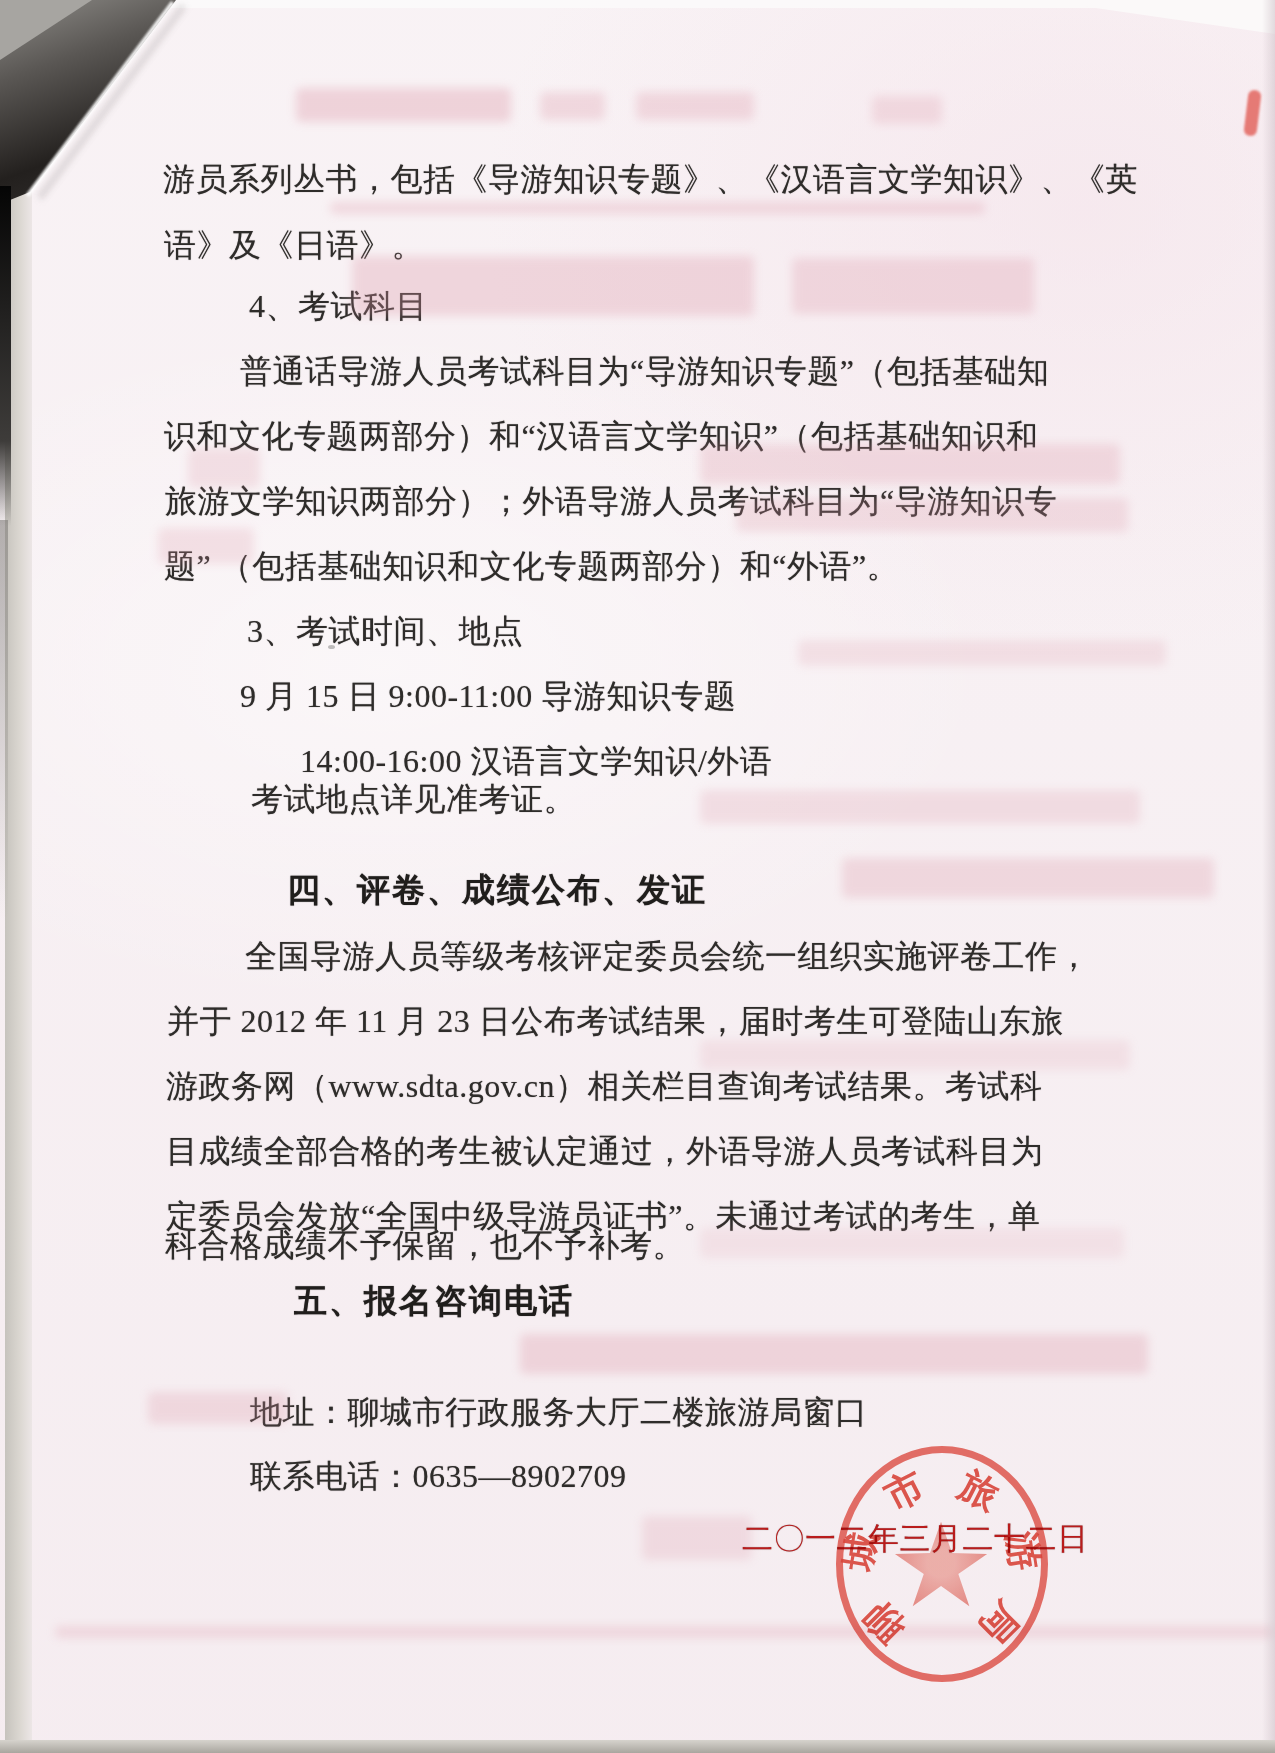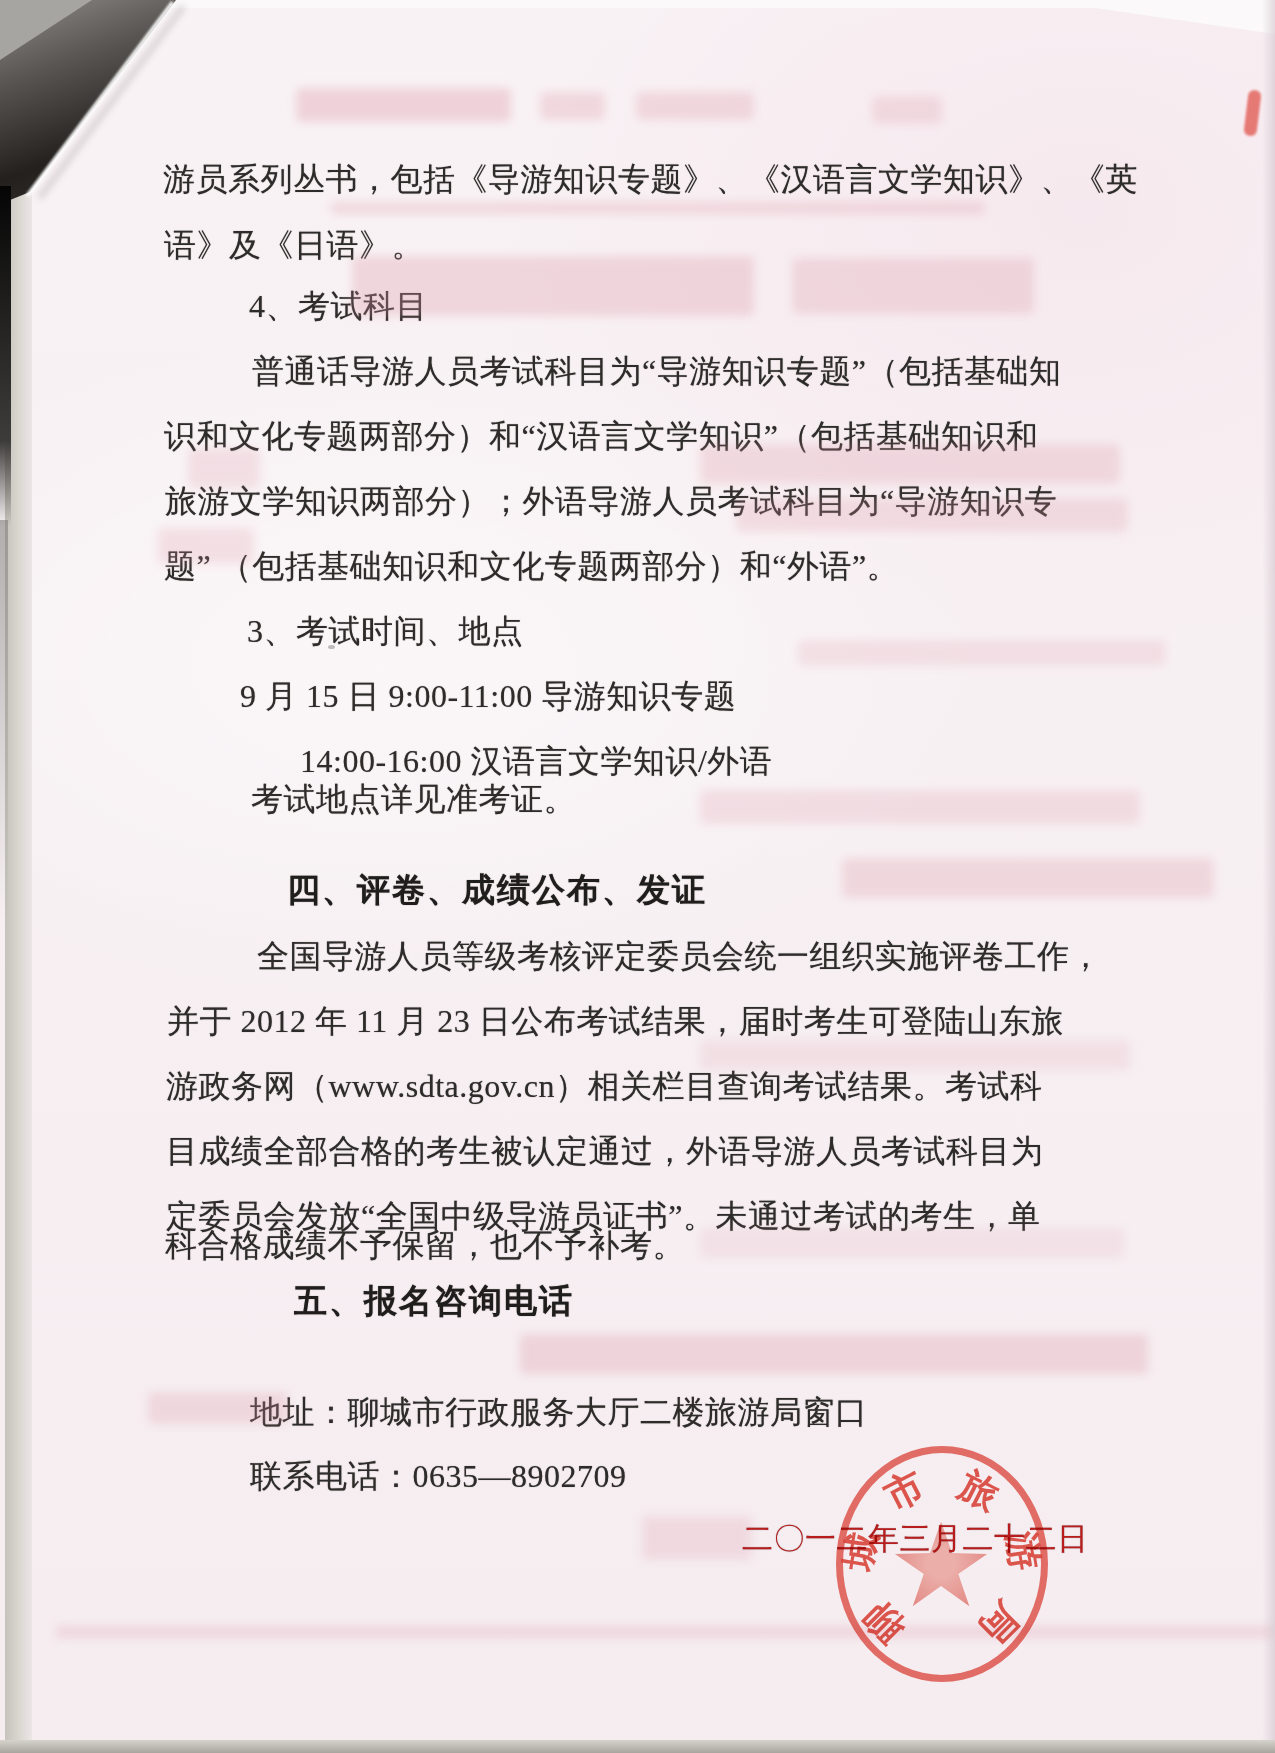--- a/index.html
+++ b/index.html
@@ -104,30 +104,30 @@
   <div class="ghost" style="left:642px;top:1516px;width:110px;height:44px;opacity:.22"></div>
   <div class="ghost" style="left:55px;top:1626px;width:1220px;height:12px;opacity:.26"></div>
 
   <div class="speck" style="left:328px;top:645px;width:7px;height:4px;"></div>
   <div class="speck" style="left:609px;top:1152px;width:4px;height:4px;opacity:.3"></div>
 
   <div>
     <div class="tl" style="left:163px;top:162px">游员系列丛书，包括《导游知识专题》、《汉语言文学知识》、《英</div>
     <div class="tl" style="left:164px;top:228px">语》及《日语》。</div>
     <div class="tl" style="left:249px;top:289px">4、考试科目</div>
-    <div class="tl" style="left:252px;top:354px">普通话导游人员考试科目为“导游知识专题”（包括基础知</div>
+    <div class="tl" style="left:240px;top:354px">普通话导游人员考试科目为“导游知识专题”（包括基础知</div>
     <div class="tl" style="left:164px;top:419px">识和文化专题两部分）和“汉语言文学知识”（包括基础知识和</div>
     <div class="tl" style="left:165px;top:484px">旅游文学知识两部分）；外语导游人员考试科目为“导游知识专</div>
     <div class="tl" style="left:164px;top:549px">题” （包括基础知识和文化专题两部分）和“外语”。</div>
     <div class="tl" style="left:247px;top:614px">3、考试时间、地点</div>
     <div class="tl" style="left:240px;top:679px">9 月 15 日 9:00-11:00 导游知识专题</div>
     <div class="tl" style="left:300px;top:744px">14:00-16:00 汉语言文学知识/外语</div>
     <div class="tl" style="left:251px;top:782px">考试地点详见准考证。</div>
     <div class="tl bold" style="left:243px;top:873px">四、评卷、成绩公布、发证</div>
-    <div class="tl" style="left:257px;top:939px">全国导游人员等级考核评定委员会统一组织实施评卷工作，</div>
+    <div class="tl" style="left:245px;top:939px">全国导游人员等级考核评定委员会统一组织实施评卷工作，</div>
     <div class="tl" style="left:167px;top:1004px">并于 2012 年 11 月 23 日公布考试结果，届时考生可登陆山东旅</div>
     <div class="tl" style="left:166px;top:1069px">游政务网（www.sdta.gov.cn）相关栏目查询考试结果。考试科</div>
     <div class="tl" style="left:166px;top:1134px">目成绩全部合格的考生被认定通过，外语导游人员考试科目为</div>
     <div class="tl" style="left:166px;top:1199px">定委员会发放“全国中级导游员证书”。未通过考试的考生，单</div>
     <div class="tl" style="left:165px;top:1228px">科合格成绩不予保留，也不予补考。</div>
     <div class="tl bold" style="left:250px;top:1284px">五、报名咨询电话</div>
     <div class="tl" style="left:250px;top:1395px">地址：聊城市行政服务大厅二楼旅游局窗口</div>
     <div class="tl" style="left:250px;top:1459px">联系电话：0635—8902709</div>
     <div class="dateline">二〇一二年三月二十二日</div>
   </div>

